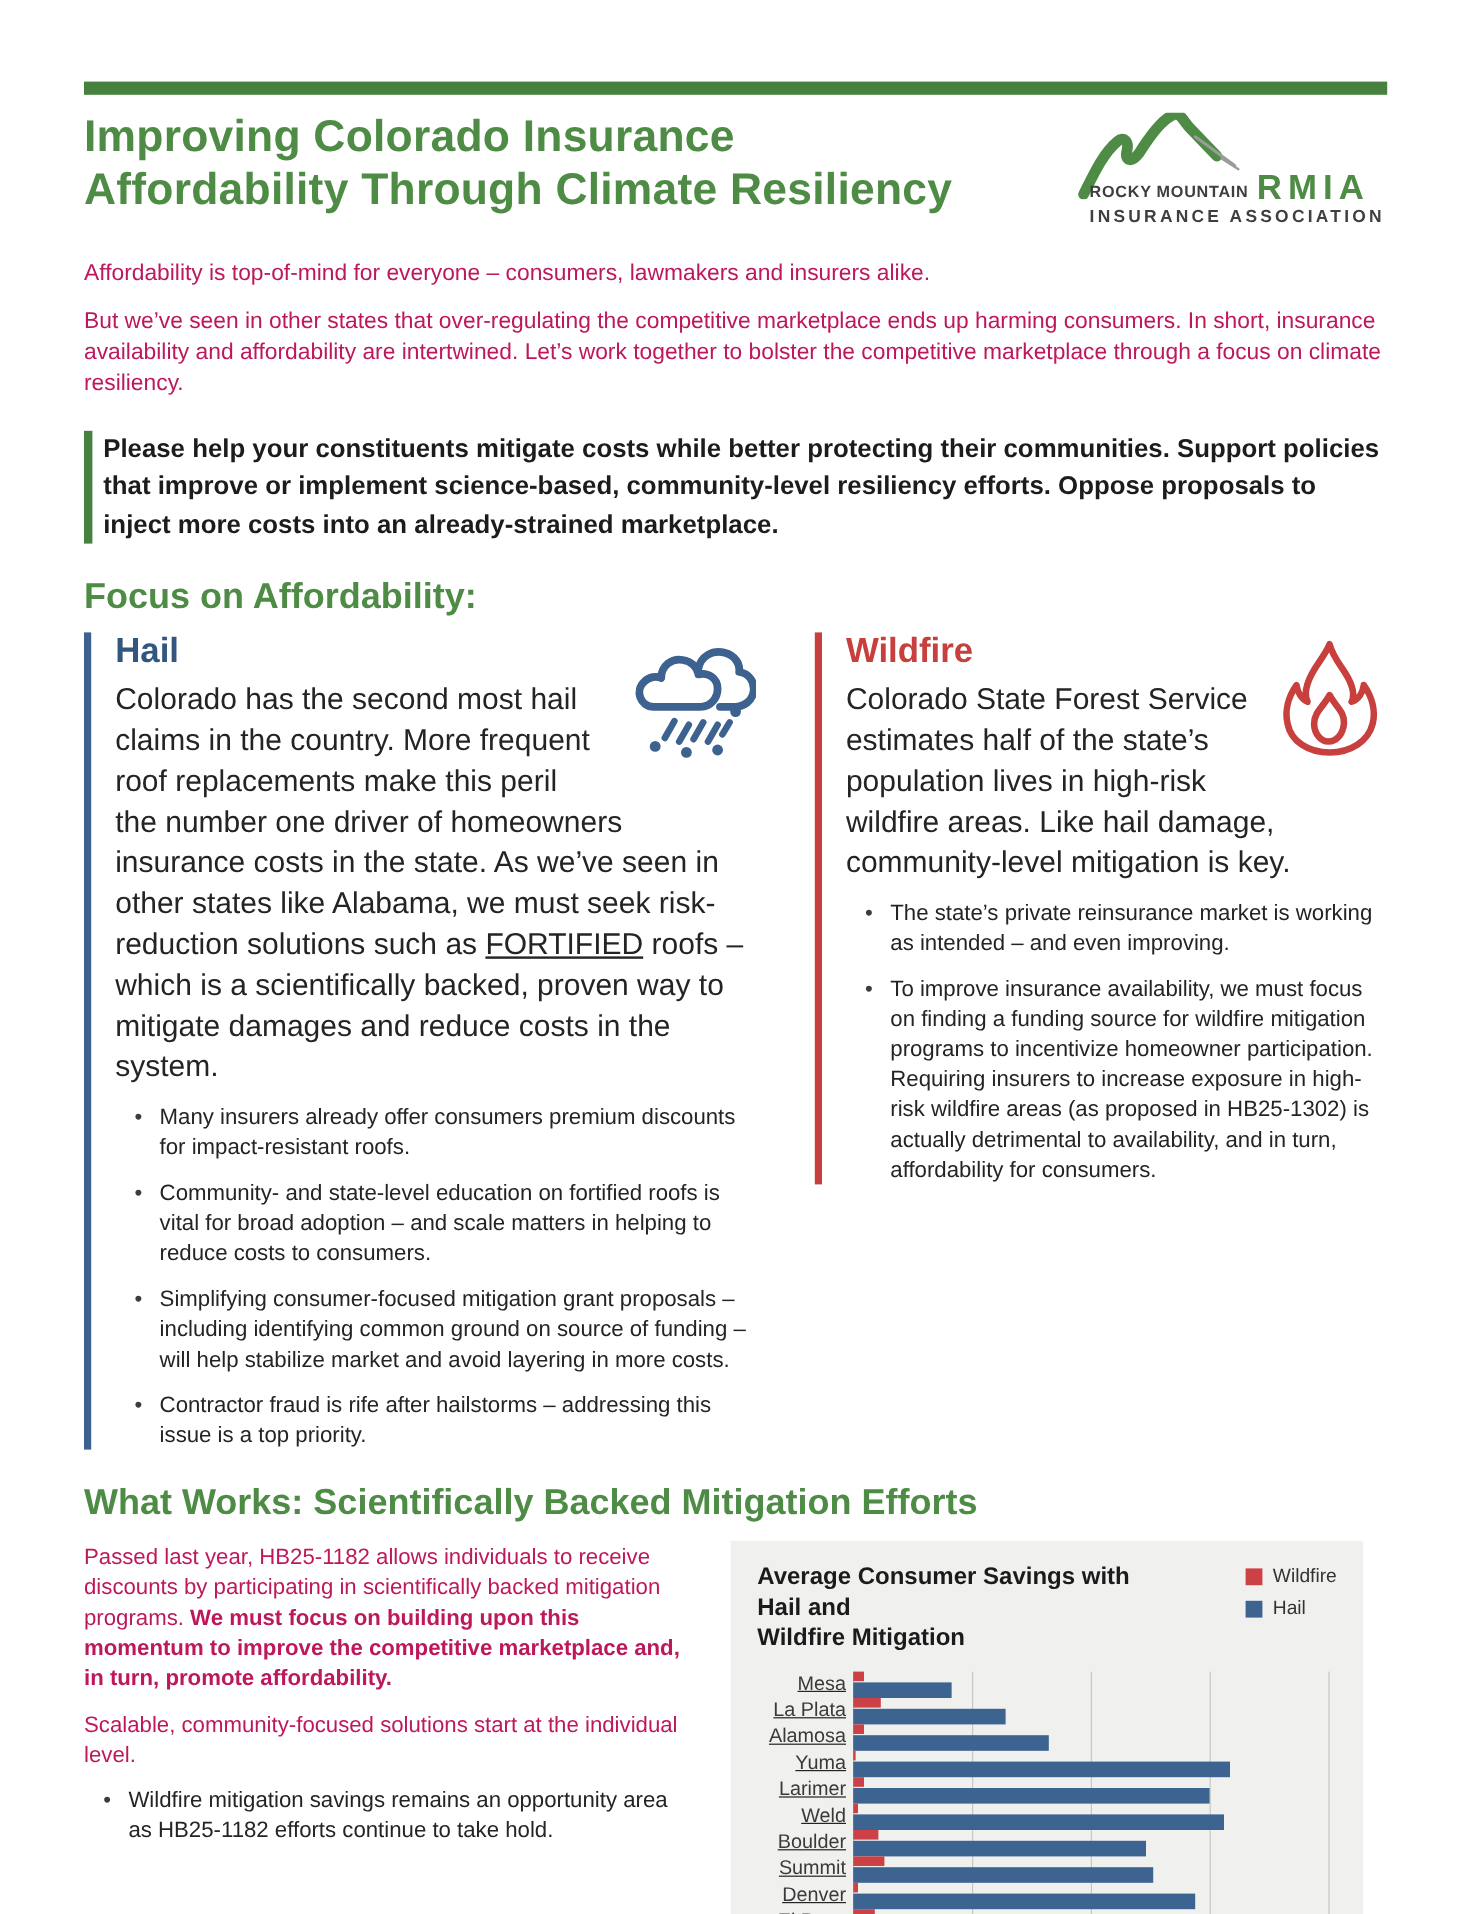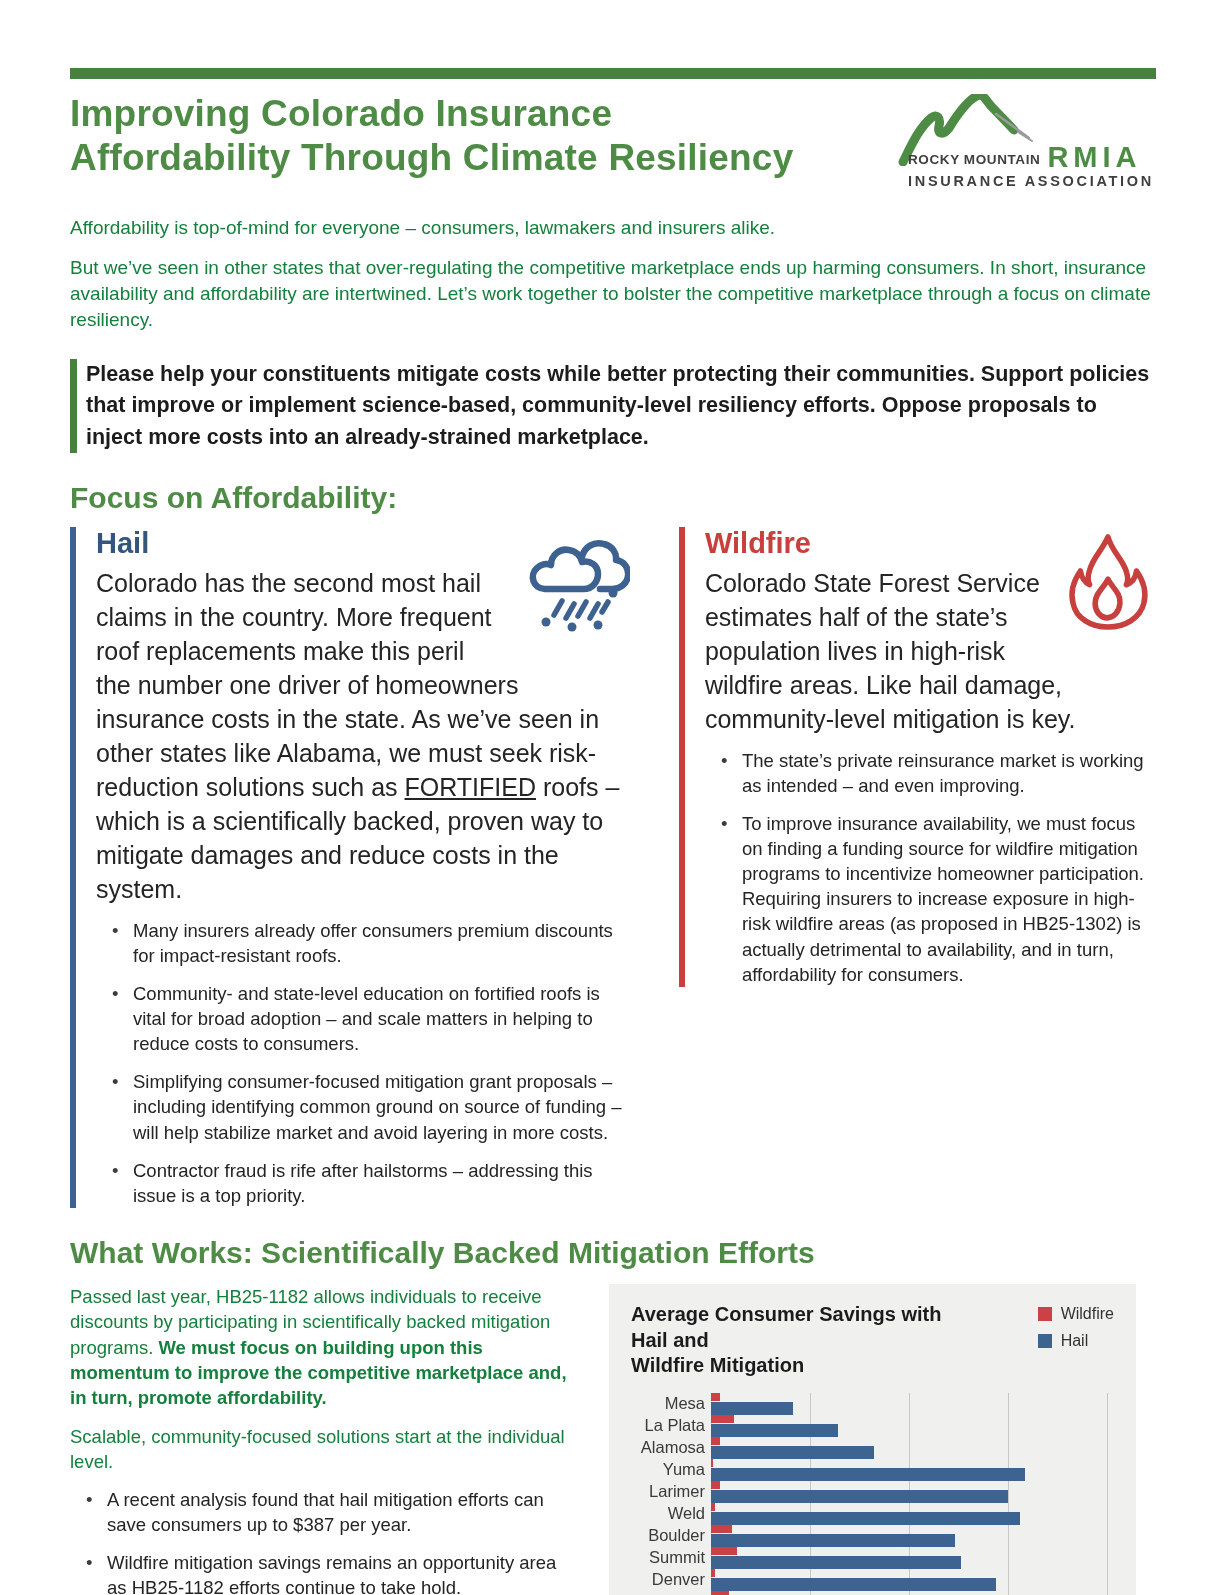--- a/index.html
+++ b/index.html
@@ -9,21 +9,21 @@
   .topbar { position:absolute; left:70px; top:68px; width:1086px; height:11px; background:#47813f; }
   .header { display:flex; justify-content:space-between; align-items:flex-start; padding-top:92px; }
   .title { font-size:37px; font-weight:bold; color:#4e8c46; line-height:1.2; white-space:pre-line; letter-spacing:0.2px; }
   .logo { position:relative; width:258px; height:97px; flex-shrink:0; margin-top:2px; }
   .logo-mountain { position:absolute; left:2px; top:0; }
   .logo-text { position:absolute; right:0; bottom:2px; text-align:left; }
   .logo-row1 { display:flex; align-items:flex-end; gap:7px; }
   .logo-small { font-size:13.5px; font-weight:bold; color:#3f3f3f; letter-spacing:0.6px; padding-bottom:3px; white-space:nowrap;text-align:center; }
   .logo-acronym { font-size:29px; font-weight:bold; color:#4e8c46; letter-spacing:5px; line-height:0.85; }
   .logo-sub { font-size:14.5px; font-weight:bold; color:#3f3f3f; letter-spacing:2.7px; margin-top:3px; white-space:nowrap; }
-  p.body { font-size:19px; line-height:1.37; color:#15803d; }
+  p.body { font-size:19px; line-height:1.37; color:#be185d; }
   .intro-p1 { margin-top:24px; }
   .intro-p2 { margin-top:14px; }
   .callout { margin-top:26px; border-left:7px solid #47813f; padding-left:9px; font-size:21.5px; font-weight:bold; line-height:1.46; color:#1c1c1c; }
   .section-h { margin-top:28px; font-size:30px; font-weight:bold; color:#4e8c46; }
   .columns { display:flex; margin-top:12px; align-items:flex-start; }
   .col { border-left-style:solid; border-left-width:6px; padding-left:20px; }
   .col-hail { width:561px; border-left-color:#3d6290; margin-right:49px; }
   .col-wild { width:476px; border-left-color:#c7403e; }
   .col-h { font-size:29px; font-weight:bold; line-height:1.15; }
   .col-hail .col-h { color:#33567e; }
@@ -41,21 +41,21 @@
   .bottom-left .mt { margin-top:13px; }
   .chart-card { width:527px; background:#f0f0ee; padding:18px 22px 14px 22px; }
   .chart-head { display:flex; justify-content:space-between; }
   .chart-title { font-size:20px; font-weight:bold; line-height:1.28; white-space:pre-line; color:#1b1b1b; width:352px; }
   .legend { padding-top:3px; }
   .legend-item { display:flex; align-items:center; margin-bottom:9px; font-size:16px; color:#333; }
   .legend-swatch { width:14px; height:14px; margin-right:9px; flex-shrink:0; }
   .chart-area { position:relative; margin-top:14px; }
   .grid { position:absolute; left:80px; right:0; top:0; height:calc(100% + 6px); }
   .gl { position:absolute; top:0; bottom:0; width:1px; background:#c7c7c4; }
-  .crow { display:flex; height:22px; position:relative; }
+  .crow { display:flex; height:22px; position:relative;text-decoration:underline; }
   .clabel { width:74px; margin-right:6px; font-size:16.5px; color:#3a3a3a; text-align:right; line-height:21px; white-space:nowrap; }
   .cbars { position:relative; flex:1; height:22px; }
   .cbar { position:absolute; left:0; z-index:1; }
   .xaxis { position:relative; margin-left:80px; height:24px; margin-top:10px; }
   .xl { position:absolute; top:0; transform:translateX(-50%); font-size:17px; font-weight:bold; color:#222; }
   .source { width:1066px; text-align:center; margin-top:10px; font-size:16px; color:#2e2e2e; }
 </style>
 </head>
 <body>
 
@@ -123,21 +123,20 @@
     </div>
   </div>
 
   <h2 class="section-h">What Works: Scientifically Backed Mitigation Efforts</h2>
 
   <div class="bottom">
     <div class="bottom-left">
       <p class="body"><span>Passed last year, HB25-1182 allows individuals to receive discounts by participating in scientifically backed mitigation programs. </span><b>We must focus on building upon this momentum to improve the competitive marketplace and, in turn, promote affordability.</b></p>
       <p class="body mt">Scalable, community-focused solutions start at the individual level.</p>
       <ul class="bullets">
-        <li>A recent analysis found that hail mitigation efforts can save consumers up to $387 per year.</li>
         <li>Wildfire mitigation savings remains an opportunity area as HB25-1182 efforts continue to take hold.</li>
       </ul>
     </div>
 
     <div class="chart-card">
       <div class="chart-head">
         <div class="chart-title">Average Consumer Savings with Hail and
 Wildfire Mitigation</div>
         <div class="legend">
           <div class="legend-item">

